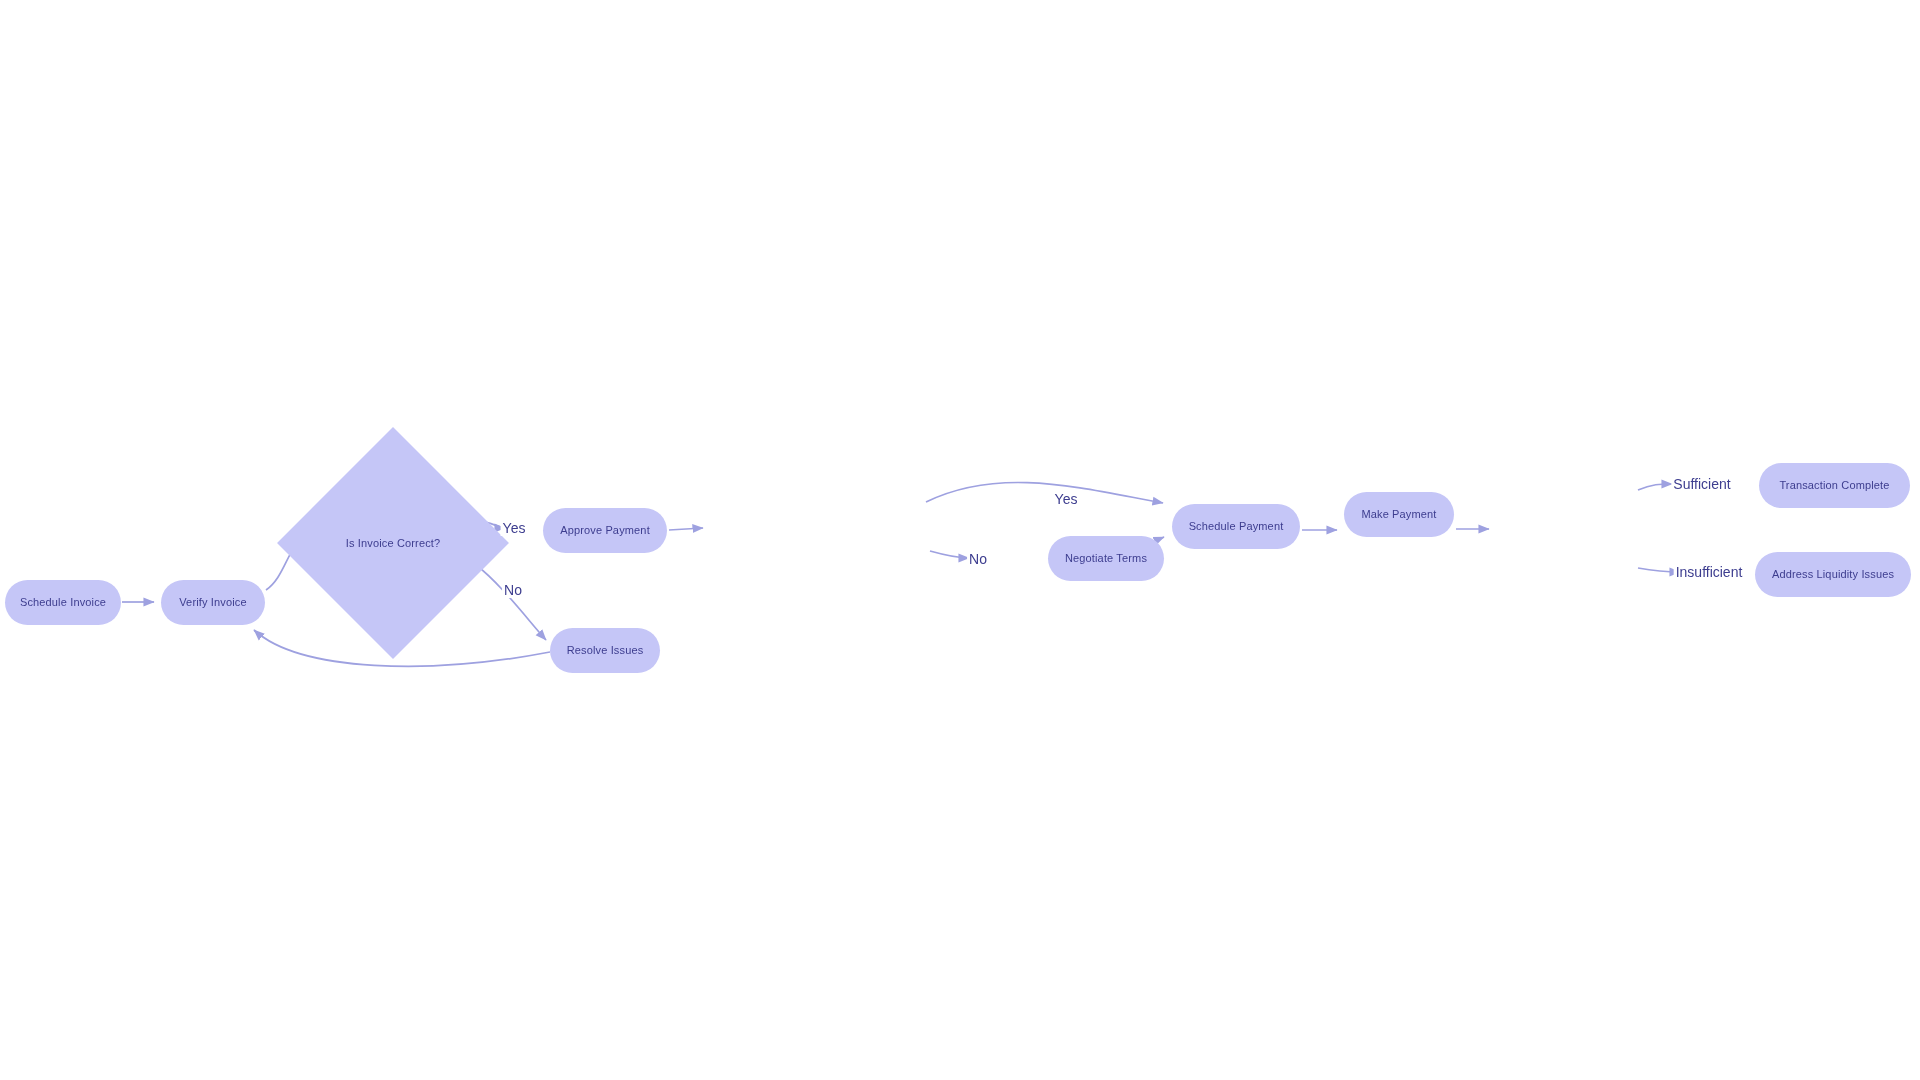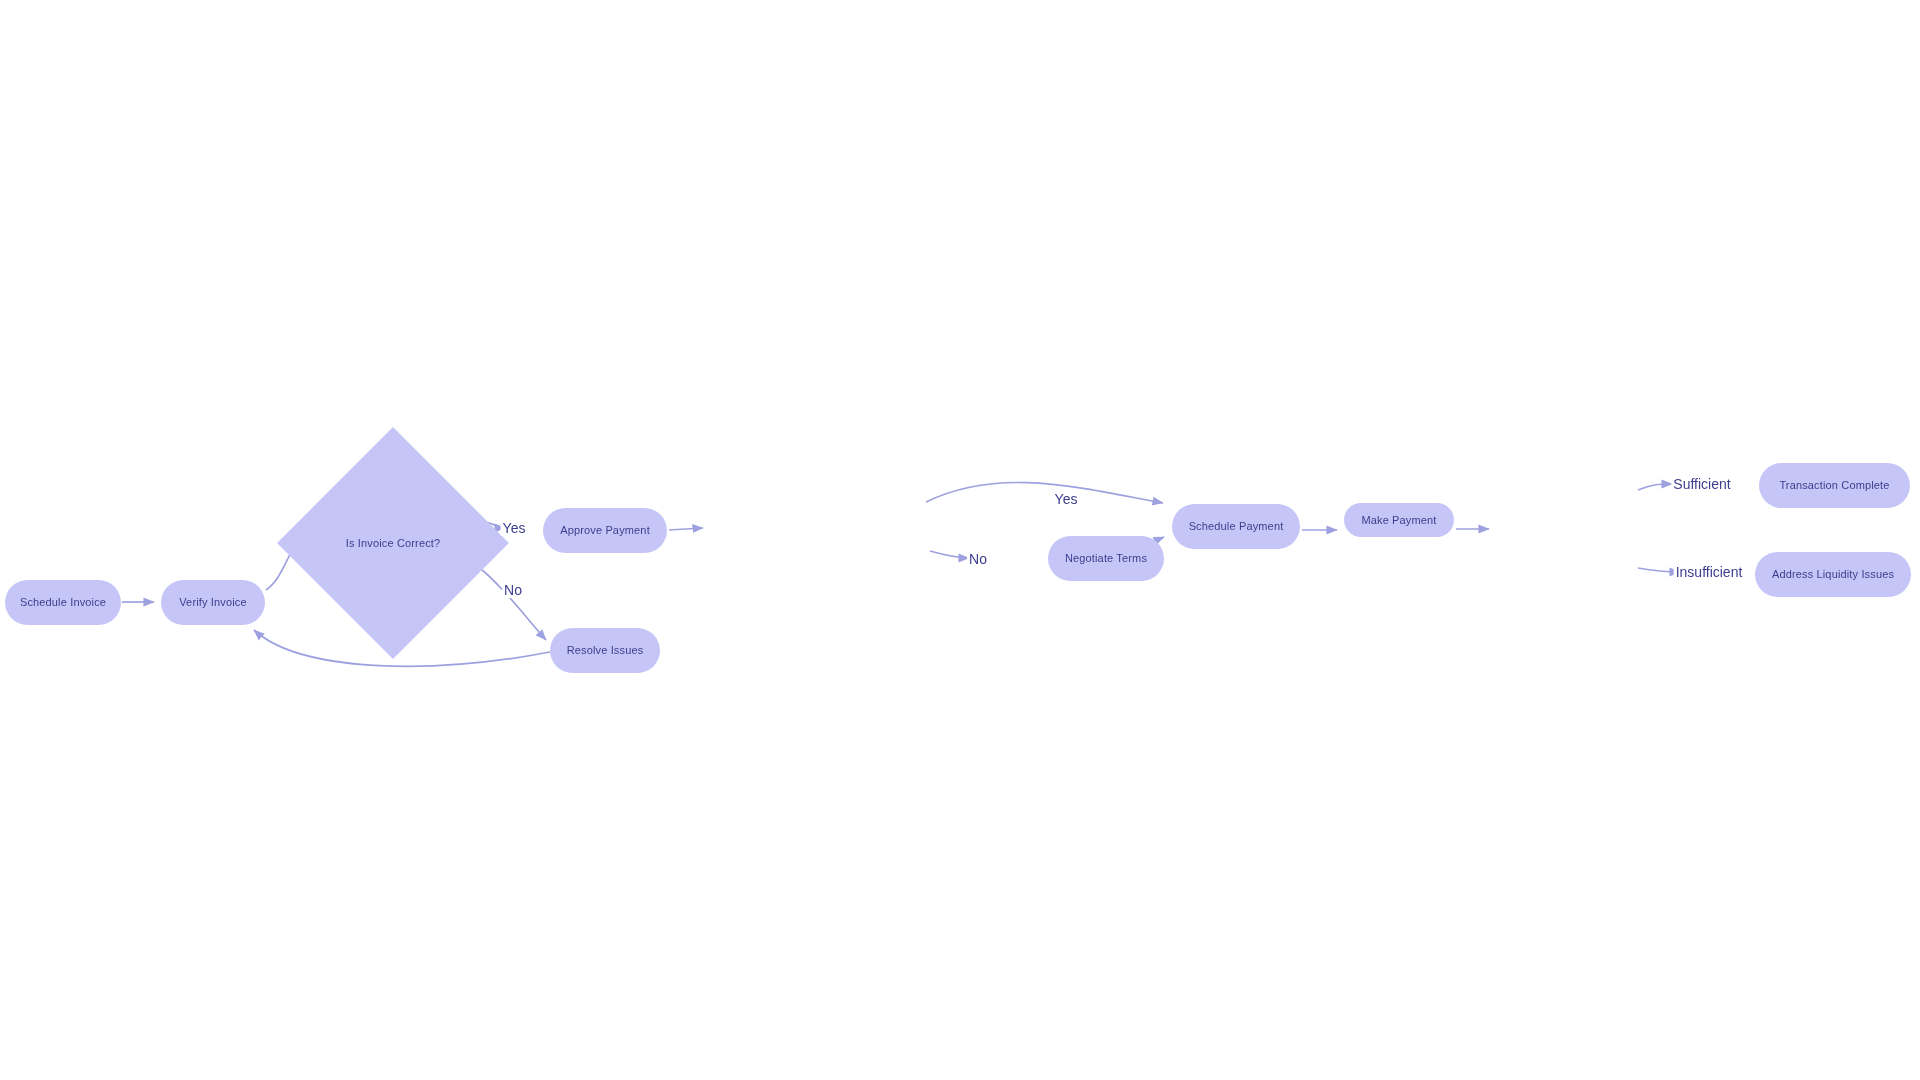--- a/index.html
+++ b/index.html
@@ -125,21 +125,21 @@
 
 
   <div class="node rect" style="left:1048px; top:536px; width:116px; height:45px;">
     <span class="node-label">Negotiate Terms</span>
   </div>
 
   <div class="node rect" style="left:1172px; top:504px; width:128px; height:45px;">
     <span class="node-label">Schedule Payment</span>
   </div>
 
-  <div class="node rect" style="left:1344px; top:503px; width:110px; height:34px;">
+  <div class="node rect" style="left:1344px; top:492px; width:110px; height:45px;">
     <span class="node-label">Make Payment</span>
   </div>
 
 
   <div class="node rect" style="left:1759px; top:463px; width:151px; height:45px;">
     <span class="node-label">Transaction Complete</span>
   </div>
 
   <div class="node rect" style="left:1755px; top:552px; width:156px; height:45px;">
     <span class="node-label">Address Liquidity Issues</span>

